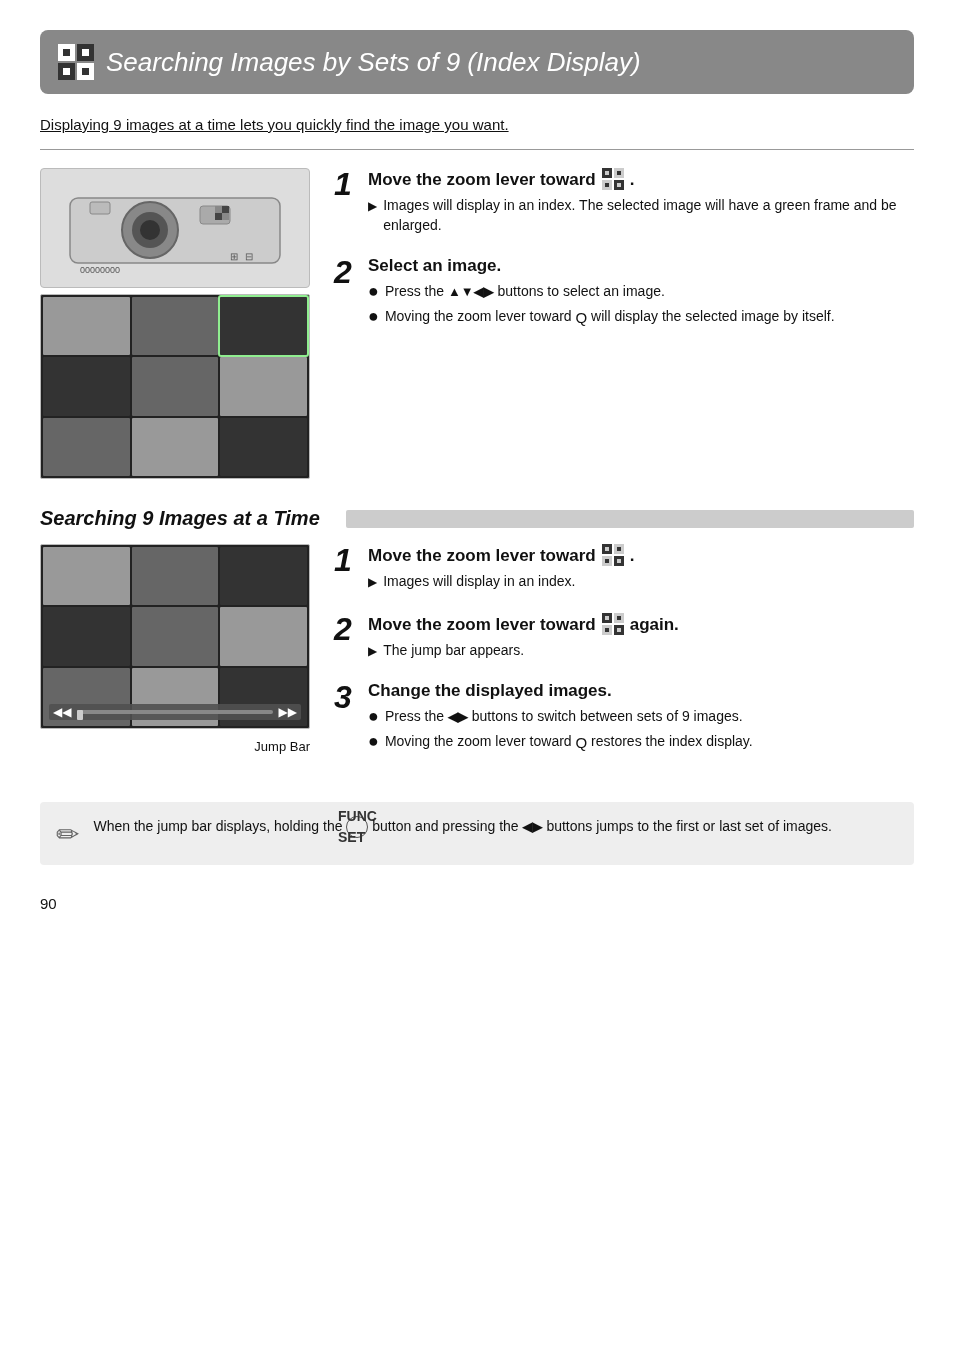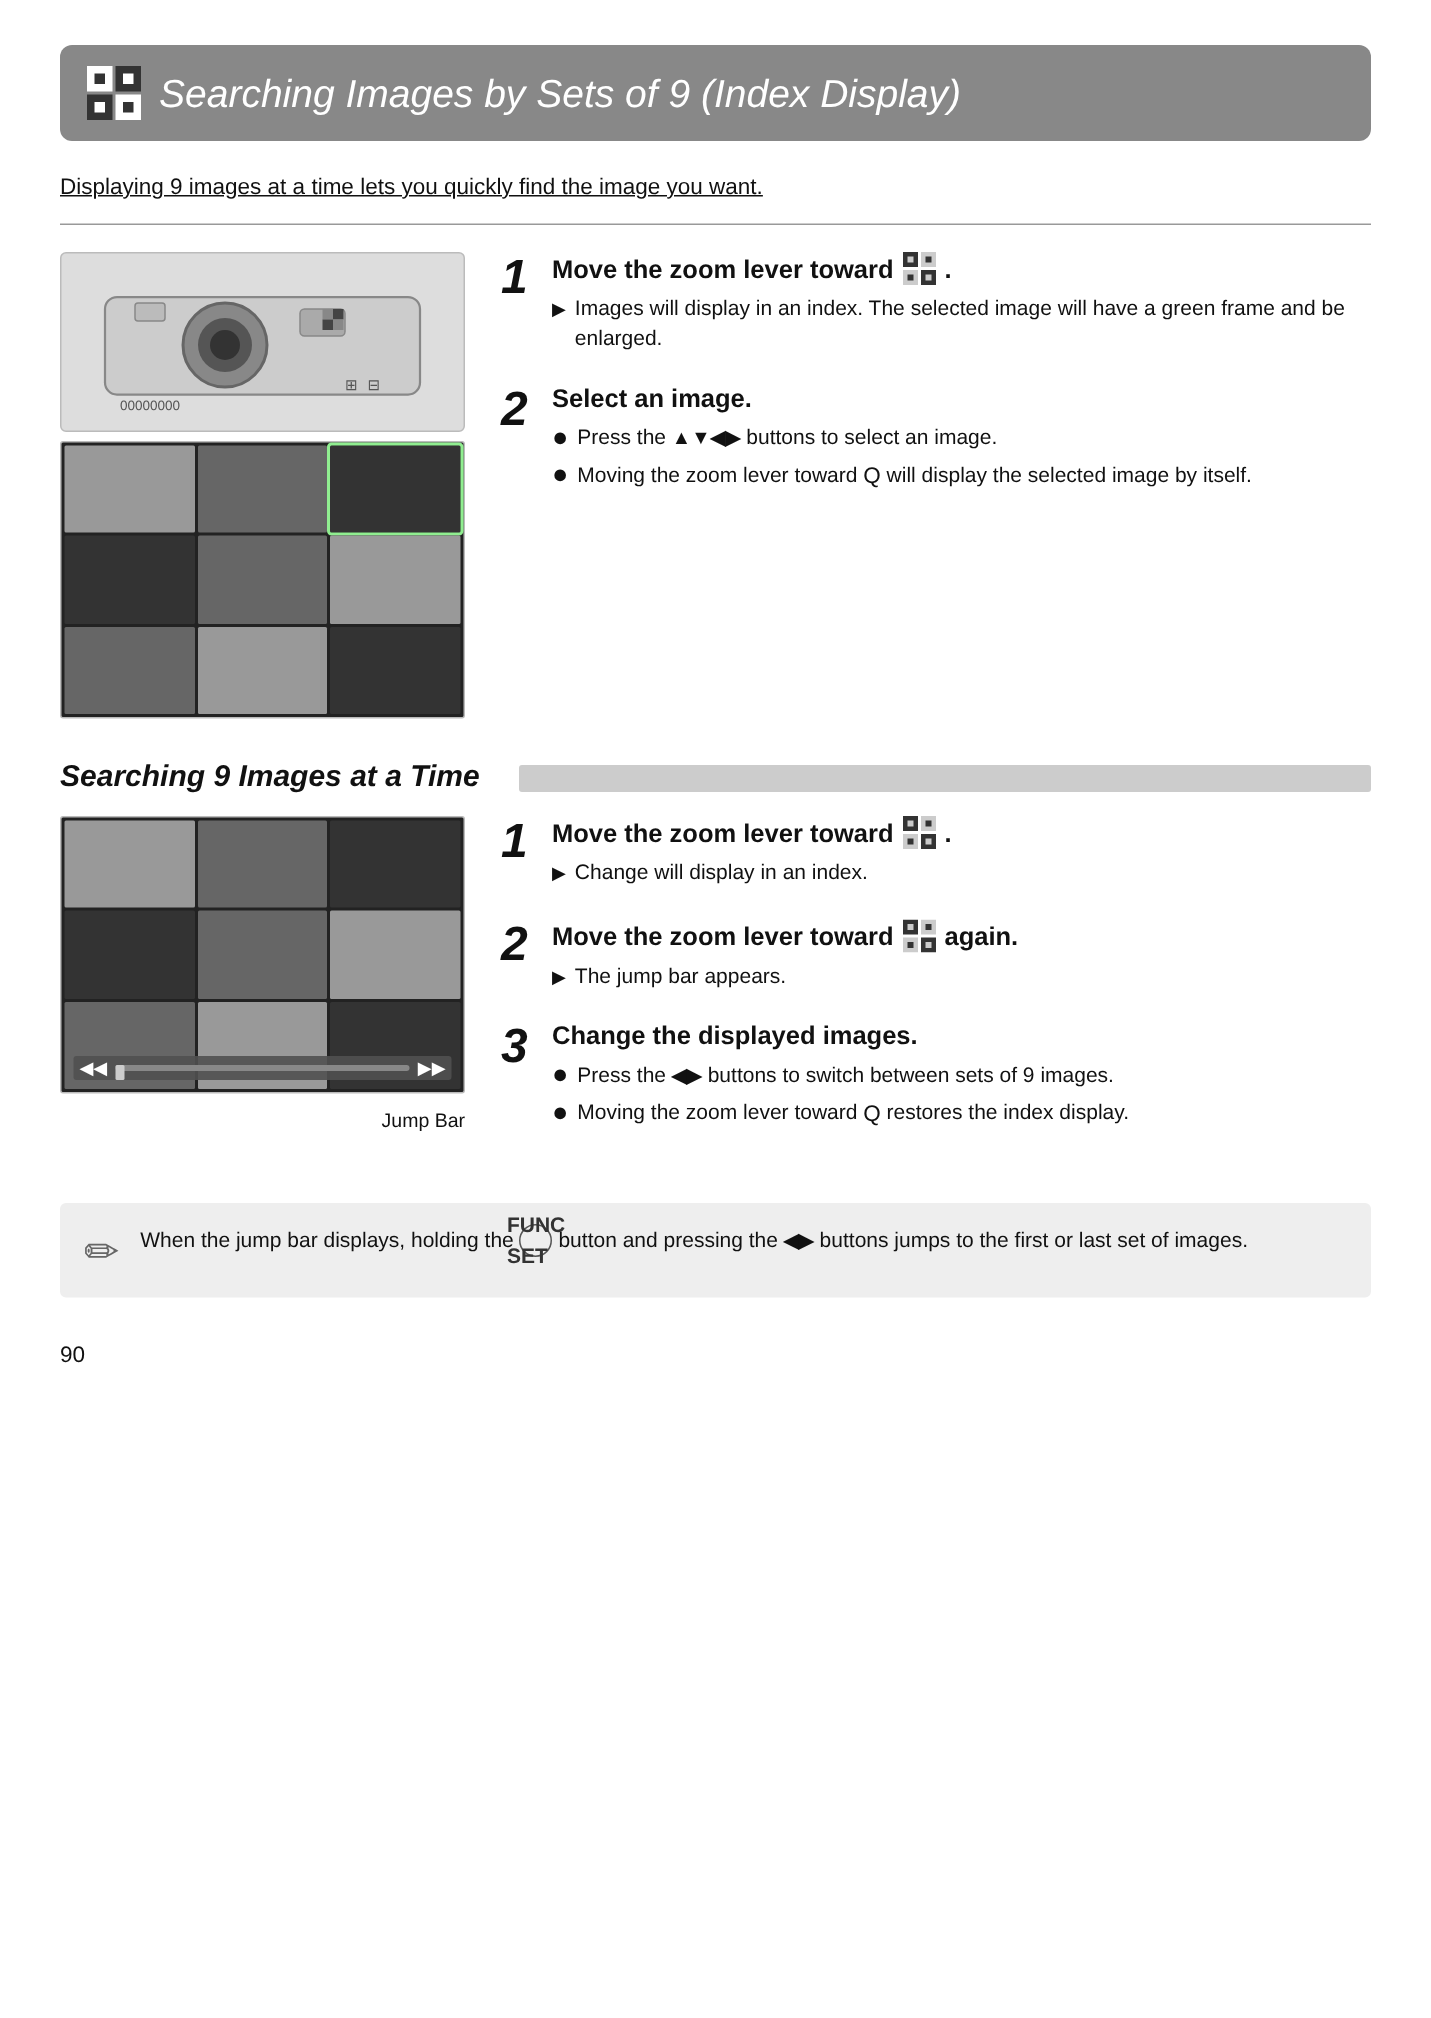--- a/index.html
+++ b/index.html
@@ -439,21 +439,21 @@
             <rect x="3" y="3" width="4" height="4" fill="#ccc"></rect>
             <rect x="15" y="3" width="4" height="4" fill="#333"></rect>
             <rect x="3" y="15" width="4" height="4" fill="#333"></rect>
             <rect x="15" y="15" width="4" height="4" fill="#ccc"></rect>
           </svg>
           <span>.</span>
         </div>
         <ul class="step-bullets">
           <li>
             <span class="bullet-tri">▶</span>
-            <span>Change will display in an index.</span>
+            <span>Images will display in an index.</span>
           </li>
         </ul>
       </div>
     </div>
 
     <div class="step">
       <div class="step-number">2</div>
       <div class="step-content">
         <div class="step-title">
           <span>Move the zoom lever toward</span>

